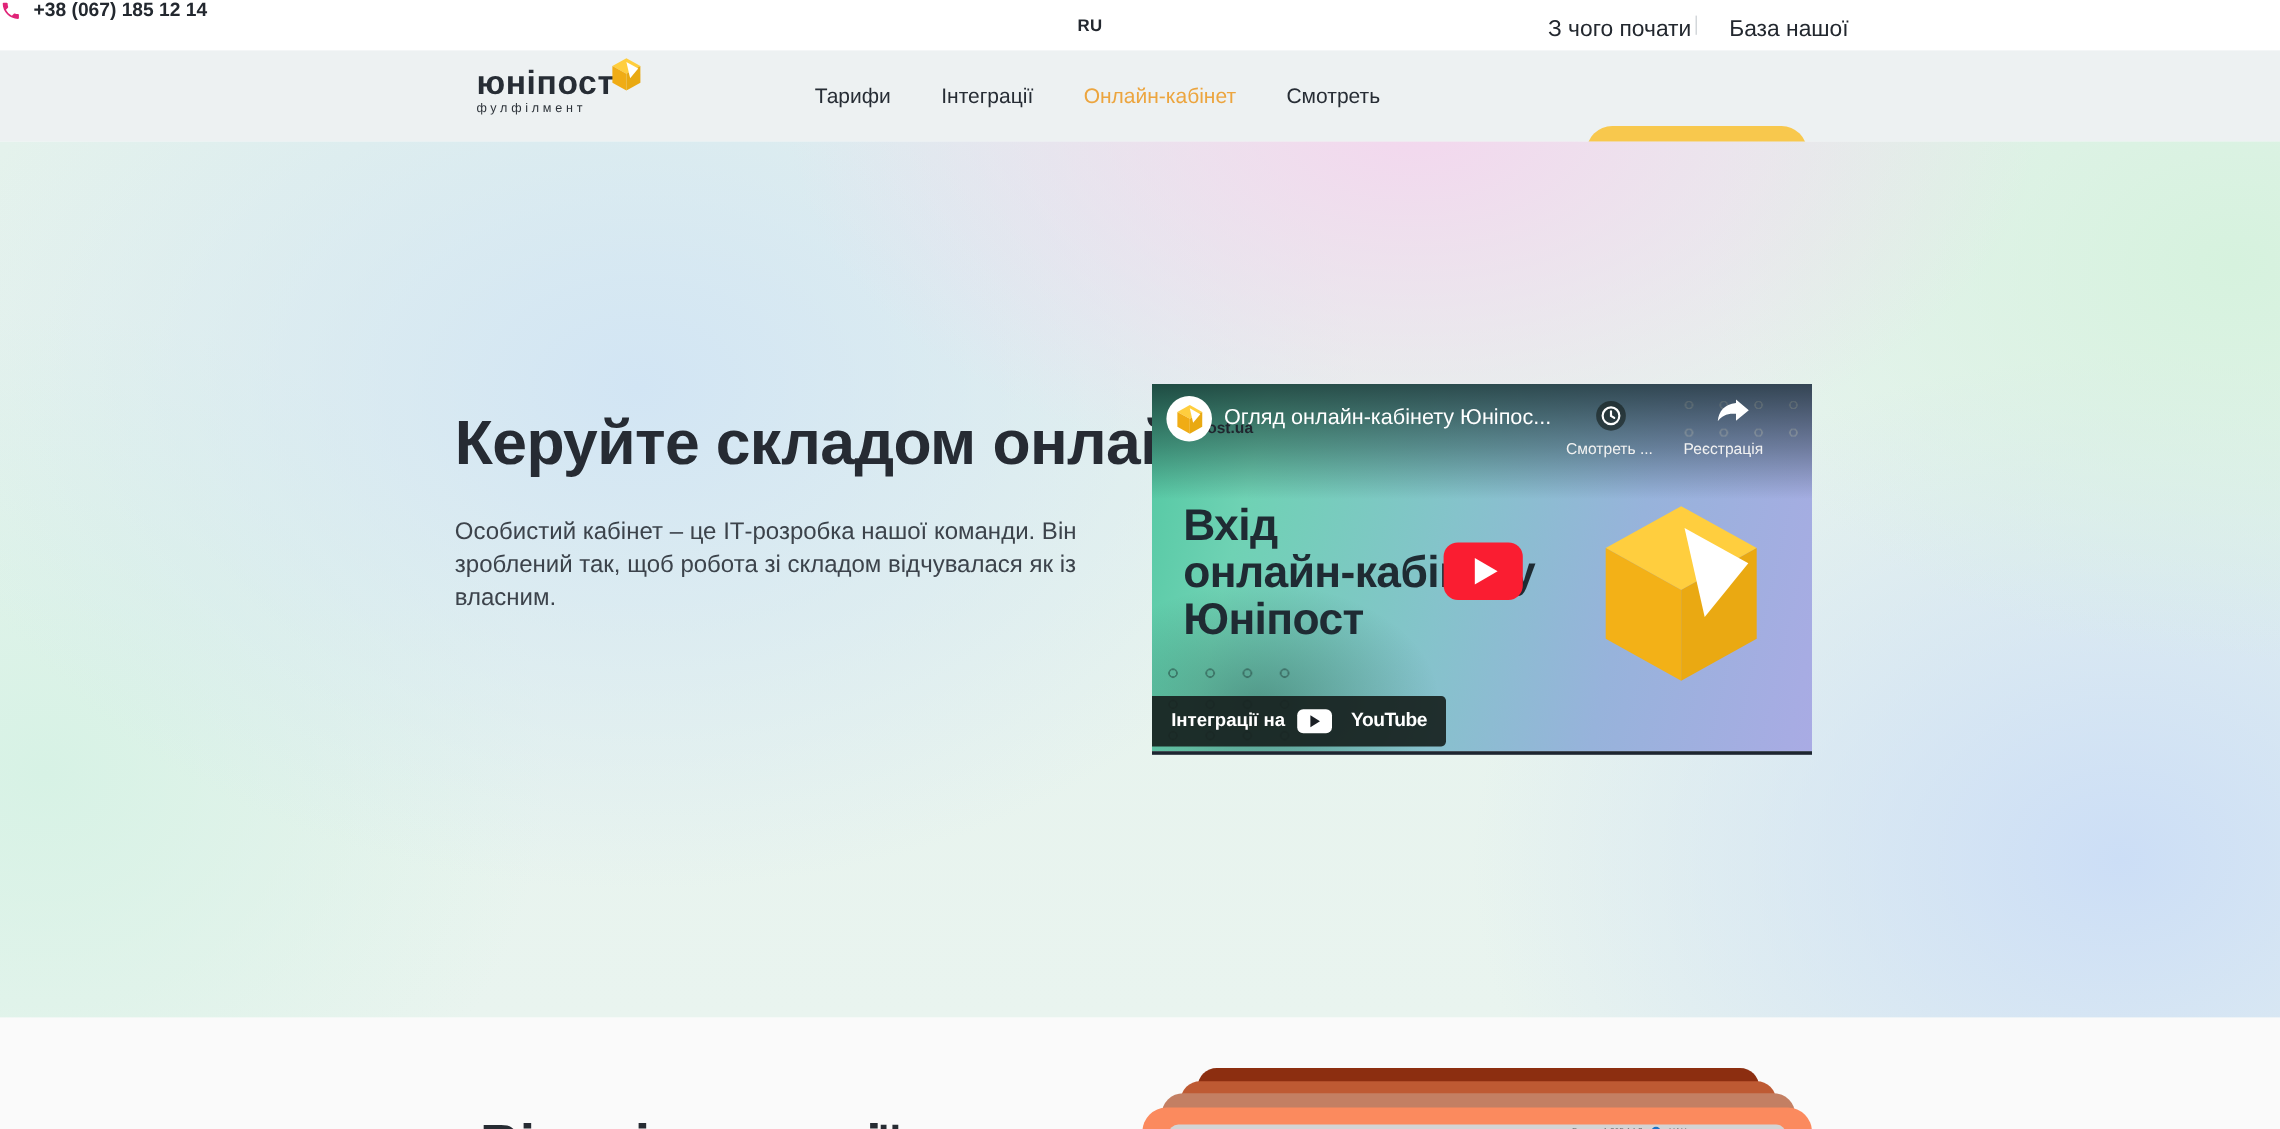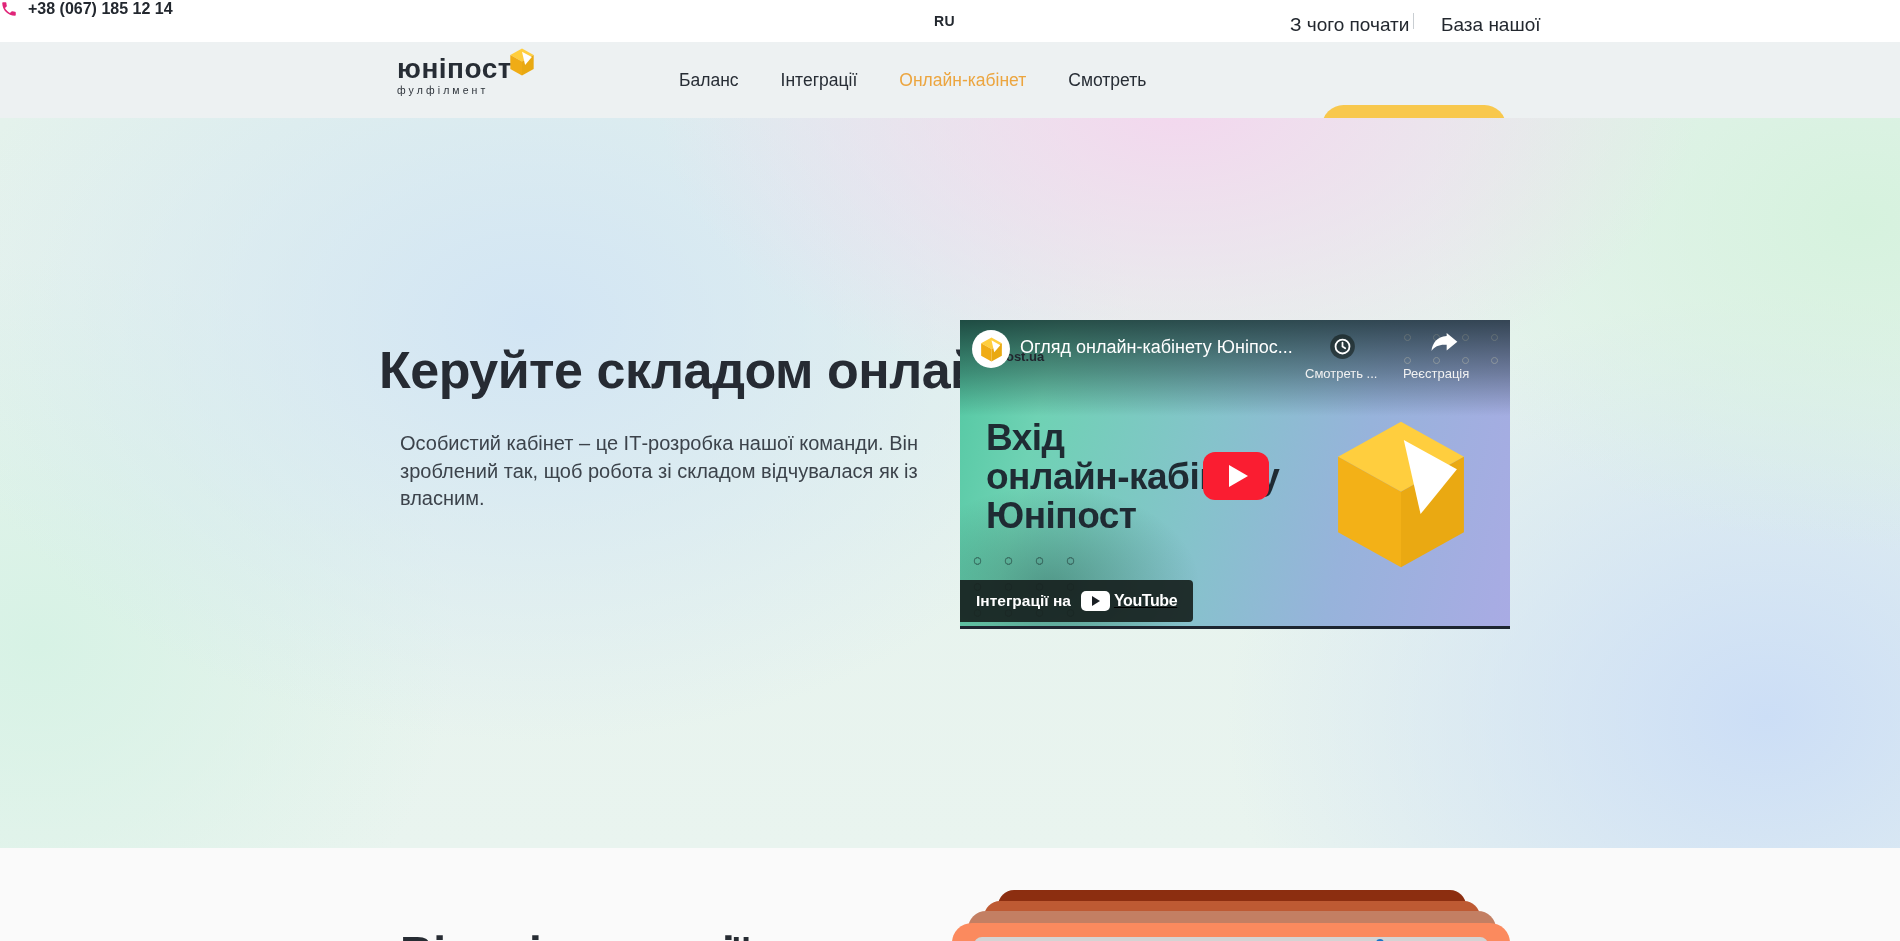--- a/index.html
+++ b/index.html
@@ -2,21 +2,21 @@
 <html><head>
 <meta charset="utf-8">
 <style>
   * { margin:0; padding:0; box-sizing:border-box; }
   html,body { width:1900px; height:941px; overflow:hidden; font-family:"Liberation Sans", sans-serif; }
   #page { position:relative; width:1900px; height:941px; background:#fff; }
 
   
   #topbar { position:absolute; left:0; top:0; width:1900px; height:42px; background:#ffffff; }
   .tb-item { position:absolute; font-size:19px; color:#23282f; cursor:pointer; }
-  #tb-lang { left:898px; top:13px; font-weight:bold; font-size:14px; letter-spacing:.3px;margin-left:36px; }
+  #tb-lang { left:898px; top:13px; font-weight:bold; font-size:14px; letter-spacing:.3px; }
   #tb-phone { left:1022px; top:10px; display:flex; align-items:flex-start; gap:10px; font-size:16px; font-weight:600; color:#23282f; }
   #tb-start { left:1290px; top:14px; }
   .tb-divider { position:absolute; left:1413px; top:13px; width:1px; height:16px; background:#c9ced2; }
   #tb-kb { left:1441px; top:14px; }
 
   
   #header { position:absolute; left:0; top:42px; width:1900px; height:76px; background:#edf1f2; }
   #logo { position:absolute; left:397px; top:13px; cursor:pointer; }
   .logo-text { font-size:28px; font-weight:bold; color:#272d35; letter-spacing:.5px; line-height:28px; }
   .logo-sub { font-size:10.5px; letter-spacing:3.1px; color:#2d333a; margin-top:1px; }
@@ -31,21 +31,21 @@
   #hero { position:absolute; left:0; top:118px; width:1900px; height:730px;
     background:
       radial-gradient(900px 520px at 62% -2%, #f3d7ee 0%, rgba(243,215,238,0) 58%),
       radial-gradient(1000px 700px at 28% 28%, #d2e5f4 0%, rgba(210,229,244,0) 60%),
       radial-gradient(800px 600px at 98% 14%, #d6f2de 0%, rgba(214,242,222,0) 55%),
       radial-gradient(900px 700px at 93% 82%, #ccdef6 0%, rgba(204,222,246,0) 60%),
       radial-gradient(760px 700px at 2% 72%, #d7f2e5 0%, rgba(215,242,229,0) 55%),
       linear-gradient(180deg, #e4f2ec, #e9f4ef);
   }
   #hero-title { position:absolute; left:379px; top:340px; font-size:52px; font-weight:bold; color:#262b33; letter-spacing:-.5px; }
-  #hero-desc { position:absolute; left:400px; top:430px; width:566px; font-size:20px; line-height:27.5px; color:#3c434b; }
+  #hero-desc { position:absolute; left:379px; top:430px; width:566px; font-size:20px; line-height:27.5px; color:#3c434b; }
   #hero-cta { position:absolute; left:379px; top:549px; width:216px; height:58px; background:#1b86ad; border:none; border-radius:6px; color:#fff; font-size:19px; font-weight:bold; cursor:pointer; font-family:"Liberation Sans", sans-serif; }
 
   
   #video { position:absolute; left:960px; top:320px; width:550px; height:309px; cursor:pointer;
     background:linear-gradient(103deg, #53c8a2 0%, #6fd2b4 16%, #85c3cb 45%, #97b3db 70%, #a9abe4 100%);
     border-bottom:3px solid #1d2530; overflow:hidden; }
   #video-top-overlay { position:absolute; left:0; top:0; width:100%; height:96px;
     background:linear-gradient(180deg, rgba(10,28,30,.72) 0%, rgba(10,28,30,.35) 55%, rgba(10,28,30,0) 100%); }
   #video-bl-shade { position:absolute; left:-60px; bottom:-60px; width:300px; height:200px;
     background:radial-gradient(closest-side, rgba(16,52,44,.35), rgba(16,52,44,0)); }
@@ -60,21 +60,21 @@
   .dots-light { background-image:radial-gradient(circle, rgba(255,255,255,0) 2.1px, rgba(255,255,255,.6) 2.5px, rgba(255,255,255,.6) 3.3px, rgba(255,255,255,0) 3.7px); background-size:29px 23px; }
   .dots-dark { background-image:radial-gradient(circle, rgba(22,46,44,0) 2.4px, rgba(22,46,44,.45) 2.8px, rgba(22,46,44,.45) 3.7px, rgba(22,46,44,0) 4.1px); background-size:31px 26px; }
   #vd-dots-tr { left:433px; top:6px; width:113px; height:42px; }
   #vd-dots-bl { left:2px; top:228px; width:122px; height:78px; }
   #thumb-text { position:absolute; left:26px; top:98px; font-size:37px; line-height:39px; font-weight:bold; color:#1f2b33; letter-spacing:-.5px; }
   #thumb-cube { position:absolute; left:371px; top:99px; }
   #play-btn { position:absolute; left:243px; top:132px; width:66px; height:48px; background:#fa1d31; border-radius:12px; display:flex; align-items:center; justify-content:center; }
   #play-tri { width:0; height:0; border-left:19px solid #fff; border-top:11px solid transparent; border-bottom:11px solid transparent; margin-left:4px; }
   #yt-bar { position:absolute; left:0px; top:260px; height:42px; padding:0 16px; background:rgba(24,34,32,.93); border-radius:0 4px 4px 0; display:flex; align-items:center; gap:10px; }
   #yt-bar .watch-on { font-size:15.5px; font-weight:600; color:#fff; white-space:nowrap; }
-  .yt-logo { display:flex; align-items:center; gap:4px;text-decoration:underline; }
+  .yt-logo { display:flex; align-items:center; gap:16px; }
   .yt-play-box { width:29px; height:20px; background:#fff; border-radius:5px; display:flex; align-items:center; justify-content:center; }
   .yt-play-box i { width:0; height:0; border-left:8px solid #1a1f24; border-top:5px solid transparent; border-bottom:5px solid transparent; margin-left:2px; }
   .yt-word { font-size:16px; font-weight:bold; color:#fff; letter-spacing:-.4px; }
 
   
   #next-section { position:absolute; left:0; top:848px; width:1900px; height:93px; background:#fafafa; }
   #next-heading { position:absolute; left:400px; top:78px; font-size:46px; font-weight:bold; color:#272c33; }
   .stack-card { position:absolute; height:70px; }
   #card1 { left:998px; top:42px; width:468px; background:#8c2e10; border-radius:16px 16px 0 0; }
   #card2 { left:984px; top:53px; width:496px; background:#be5a33; border-radius:16px 16px 0 0; }
@@ -114,21 +114,21 @@
       <div class="logo-cube">
         <svg width="26" height="28" viewBox="0 0 100 108">
           <polygon points="50,2 95,27 50,52 5,27" fill="#ffce3e"></polygon>
           <polygon points="5,27 50,52 50,106 5,81" fill="#f0ac15"></polygon>
           <polygon points="95,27 95,81 50,106 50,52" fill="#e9a912"></polygon>
           <polygon points="50,14 88,35 62,66" fill="#ffffff"></polygon>
         </svg>
       </div>
     </div>
     <div id="nav">
-      <div class="nav-item">Баланс</div>
+      <div class="nav-item">Тарифи</div>
       <div class="nav-item">Інтеграції</div>
       <div class="nav-item active">Онлайн-кабінет</div>
       <div class="nav-item">Смотреть</div>
     </div>
     <button id="login-btn">
       <span>
         <svg width="19" height="19" viewBox="0 0 24 24" fill="none" stroke="#25282c" stroke-width="2" stroke-linecap="round">
           <circle cx="12" cy="7.5" r="3.4"></circle>
           <path d="M4.8 20c.8-3.8 3.7-5.8 7.2-5.8s6.4 2 7.2 5.8"></path>
         </svg>

